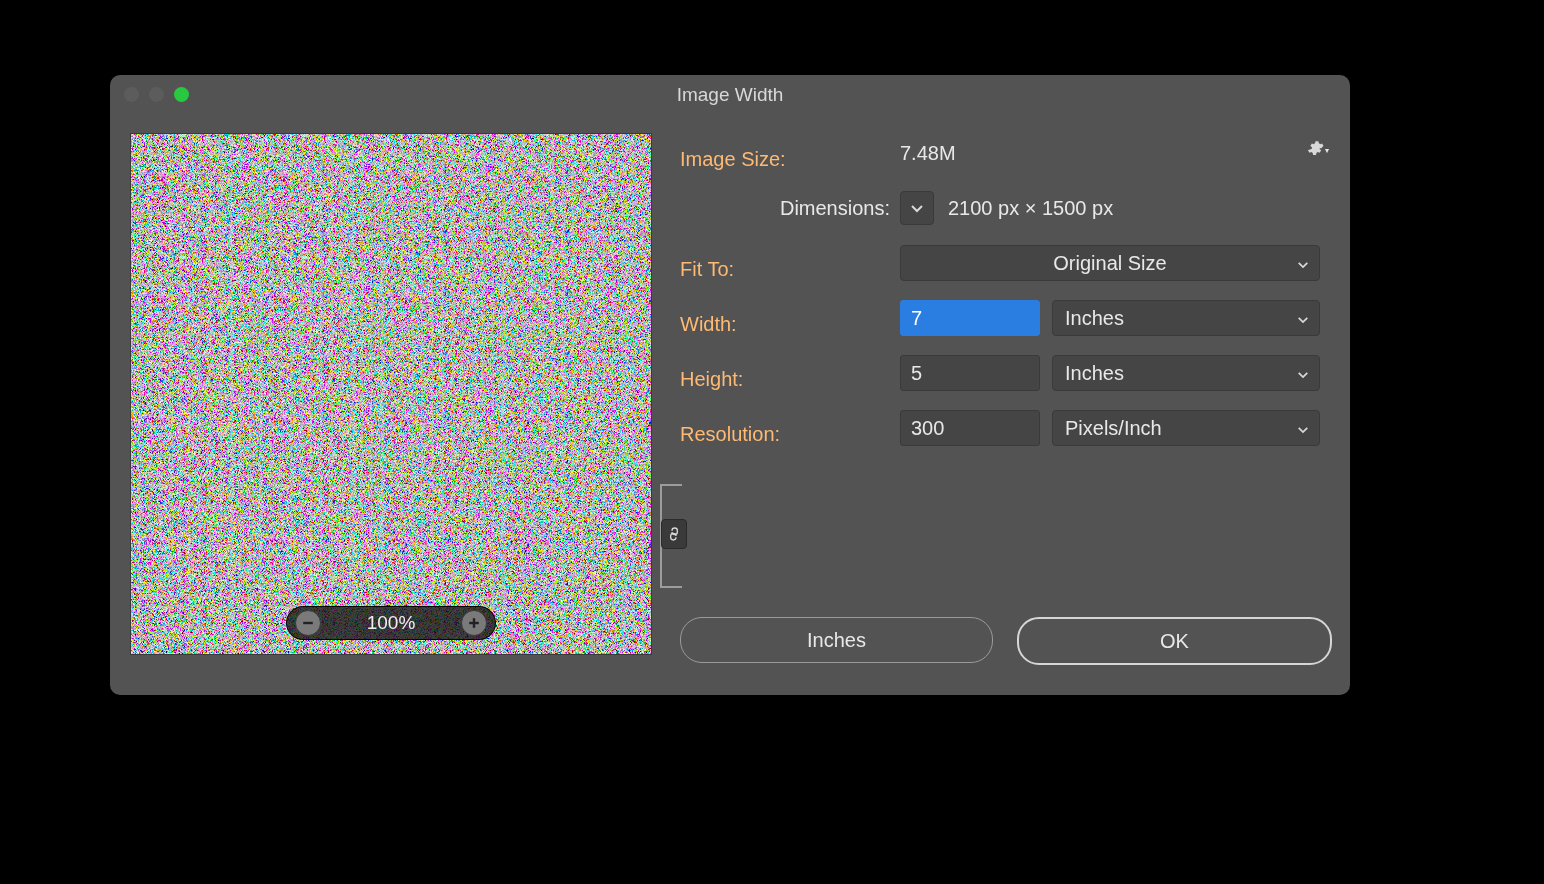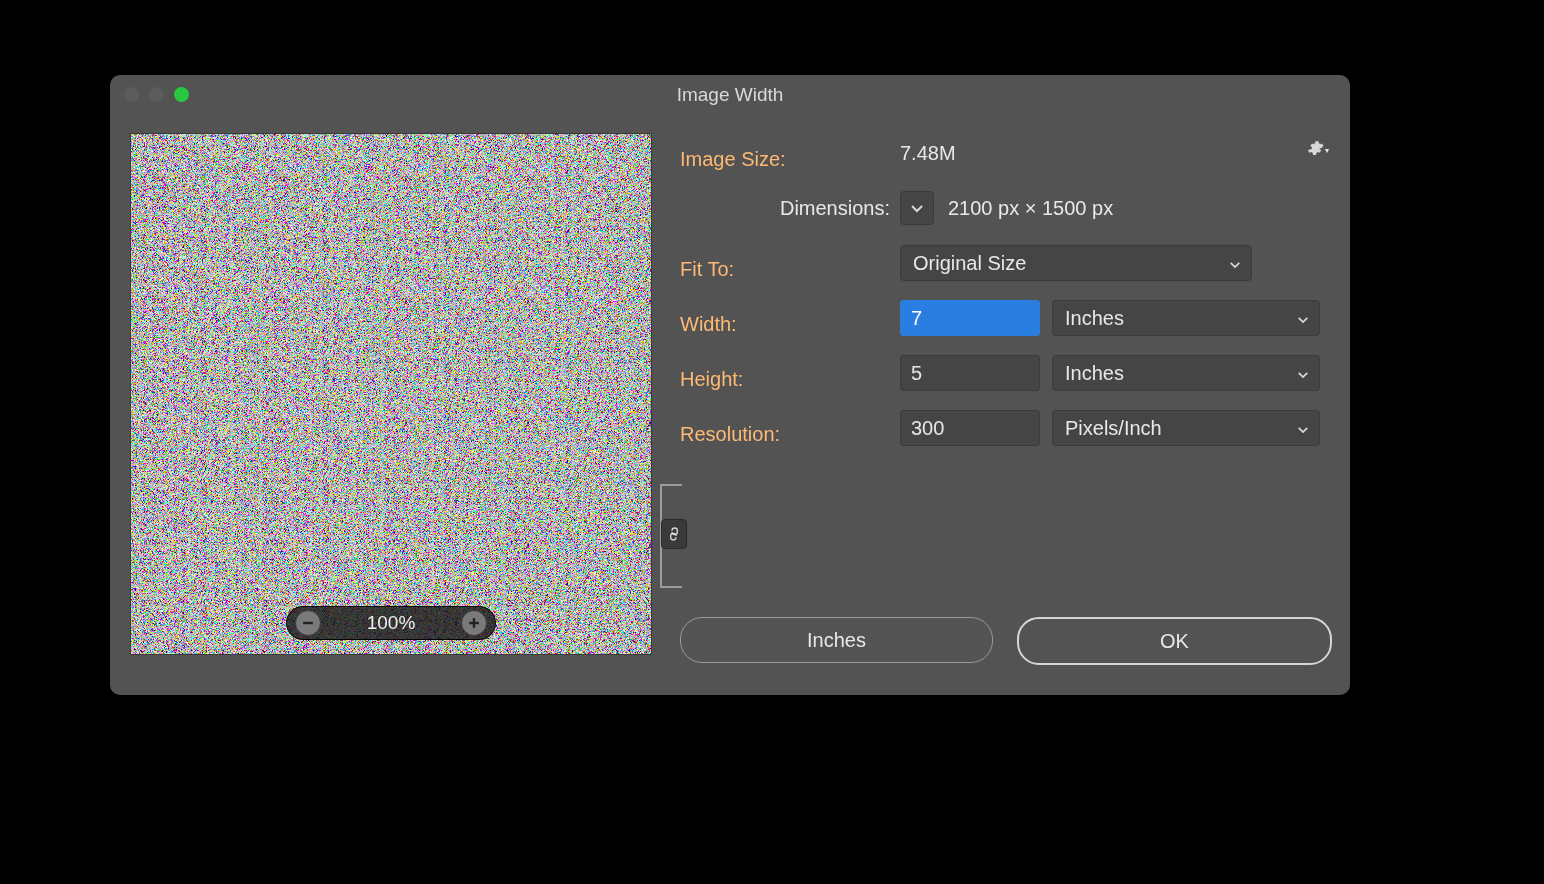--- a/index.html
+++ b/index.html
@@ -184,21 +184,21 @@
     position: relative;
   }
   .select .caret {
     position: absolute;
     right: 10px;
     top: 50%;
     transform: translateY(-50%);
   }
   .select .caret svg { width: 12px; height: 10px; stroke: #e0e0e0; }
 
-  .fitTo { width: 352px; }
+  .fitTo { width: 420px; justify-content: center; }
   .unitSel { width: 268px; }
   .resampleSel { width: 420px; }
 
   .numInput {
     background: #454545;
     border: 1px solid #3a3a3a;
     height: 36px;
     width: 140px;
     color: #e8e8e8;
     font-size: 20px;

